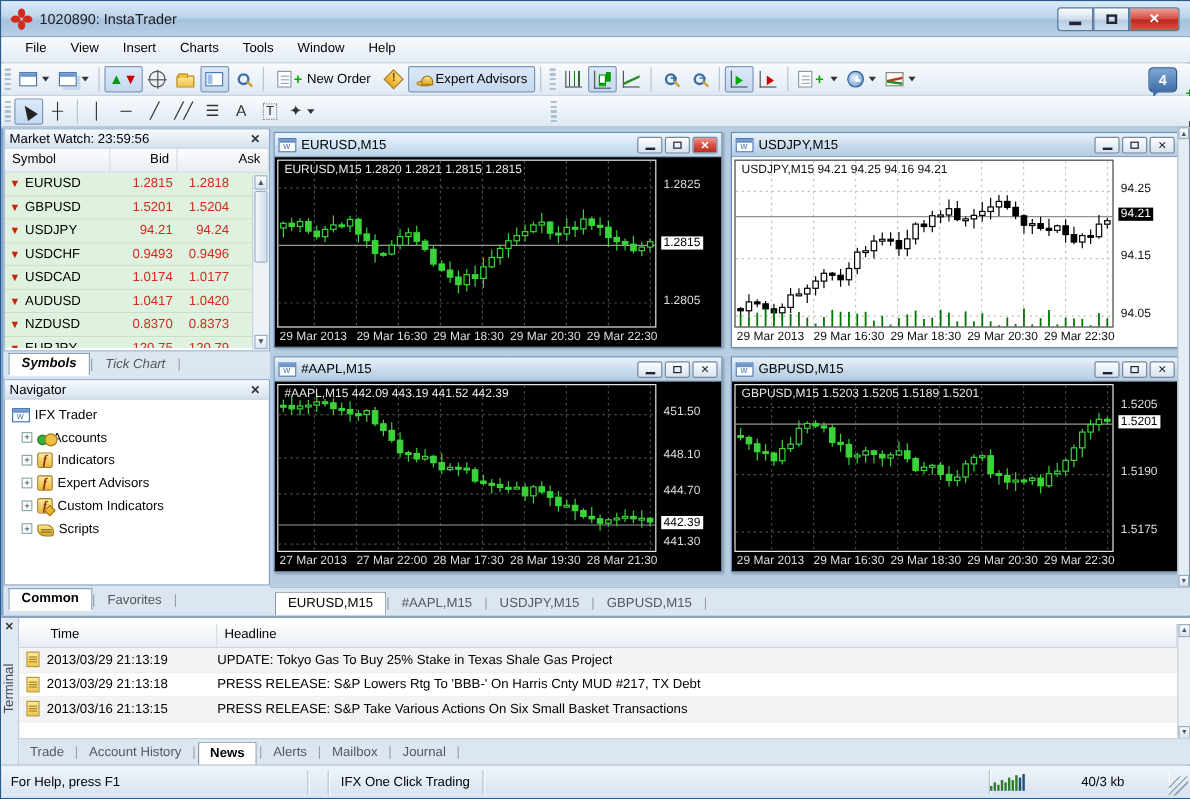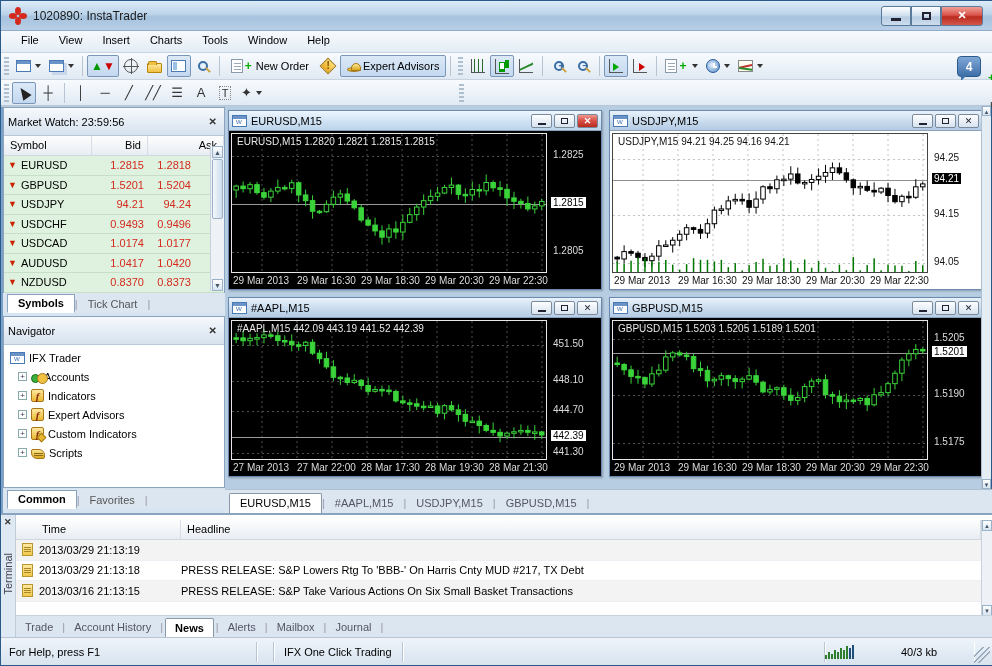--- a/index.html
+++ b/index.html
@@ -91,21 +91,21 @@
     display:flex; align-items:center; justify-content:center; font-size:12px; }
   #notif-badge::after { content:""; position:absolute; left:3px; bottom:-5px; border-left:5px solid #3f6fa8; border-bottom:5px solid transparent; }
 
   .tf-group { display:flex; margin-left:6px; }
   .tfbtn { min-width:26px; height:20px; display:flex; align-items:center; justify-content:center; font-size:11px; color:#222;
     border:1px solid transparent; border-radius:2px; padding:0 3px; }
   .tfbtn.active { border:1px solid #7a96b8; background:linear-gradient(180deg,#ffffff,#d8e6f4); }
 
   
   .panel { position:absolute; left:2px; width:222px; background:#fff; border:1px solid #8aa4c0; }
-  .panel-header { height:28px; background:linear-gradient(180deg,#f6f9fc,#d6e2ef); border-bottom:1px solid #b8c8d8;
+  .panel-header { height:16px; background:linear-gradient(180deg,#f6f9fc,#d6e2ef); border-bottom:1px solid #b8c8d8;
     display:flex; align-items:center; padding:0 4px; font-size:11px; }
   .panel-close { margin-left:auto; font-weight:bold; font-size:10px; color:#333; padding:0 3px; cursor:default; }
   #market-watch { top:106px; height:186px; }
   .mw-cols { display:flex; height:20px; border-bottom:1px solid #d0d7e0; background:linear-gradient(180deg,#fdfdfd,#e8edf3); }
   .mw-cols span { padding:3px 6px; border-right:1px solid #d8dee6; }
   .mw-c1 { width:88px; } .mw-c2 { width:56px; text-align:right; } .mw-c3 { flex:1; text-align:right; }
   #mw-rows { position:relative; height:146px; overflow:hidden; }
   .mw-row { display:flex; height:19.5px; align-items:center; background:#dff2df; border-bottom:1px solid #c8dec8; }
   .mw-row .sym { width:88px; display:flex; align-items:center; gap:4px; padding-left:4px; color:#000; }
   .mw-row .arr { color:#cc2200; font-size:9px; }
@@ -449,21 +449,21 @@
           <span class="bid">120.75</span>
           <span class="ask">120.79</span>
         </div>
       </div>
     <div class="vsb" style="top:38px; bottom:1px;">
       <span class="sa" style="top:0;">▲</span>
       <span class="thumb" style="top:13px; height:60px;"></span>
       <span class="sa" style="bottom:0;">▼</span>
     </div>
   </div>
-  <div class="subtabs" style="top:292px;" id="mw-tabs">
+  <div class="subtabs" style="top:292px;font-style:italic;" id="mw-tabs">
       <span class="subtab active">Symbols</span>
       <span class="subtab-sep">|</span>
       <span class="subtab">Tick Chart</span>
       <span class="subtab-sep">|</span>
     </div>
 
   <div id="navigator" class="panel">
     <div class="panel-header">
       <span>Navigator</span>
       <span class="panel-close">✕</span>
@@ -1120,20 +1120,21 @@
       <span class="tlabel">Terminal</span>
     </div>
     <div id="term-head">
       <span class="th-time">Time</span>
       <span style="flex:1;">Headline</span>
     </div>
     <div id="term-rows">
         <div class="term-row">
           <span class="note-ic"></span>
           <span class="term-time">2013/03/29 21:13:19</span>
+          <span class="term-head-line">UPDATE: Tokyo Gas To Buy 25% Stake in Texas Shale Gas Project</span>
         </div>
         <div class="term-row">
           <span class="note-ic"></span>
           <span class="term-time">2013/03/29 21:13:18</span>
           <span class="term-head-line">PRESS RELEASE: S&amp;P Lowers Rtg To 'BBB-' On Harris Cnty MUD #217, TX Debt</span>
         </div>
         <div class="term-row">
           <span class="note-ic"></span>
           <span class="term-time">2013/03/16 21:13:15</span>
           <span class="term-head-line">PRESS RELEASE: S&amp;P Take Various Actions On Six Small Basket Transactions</span>

